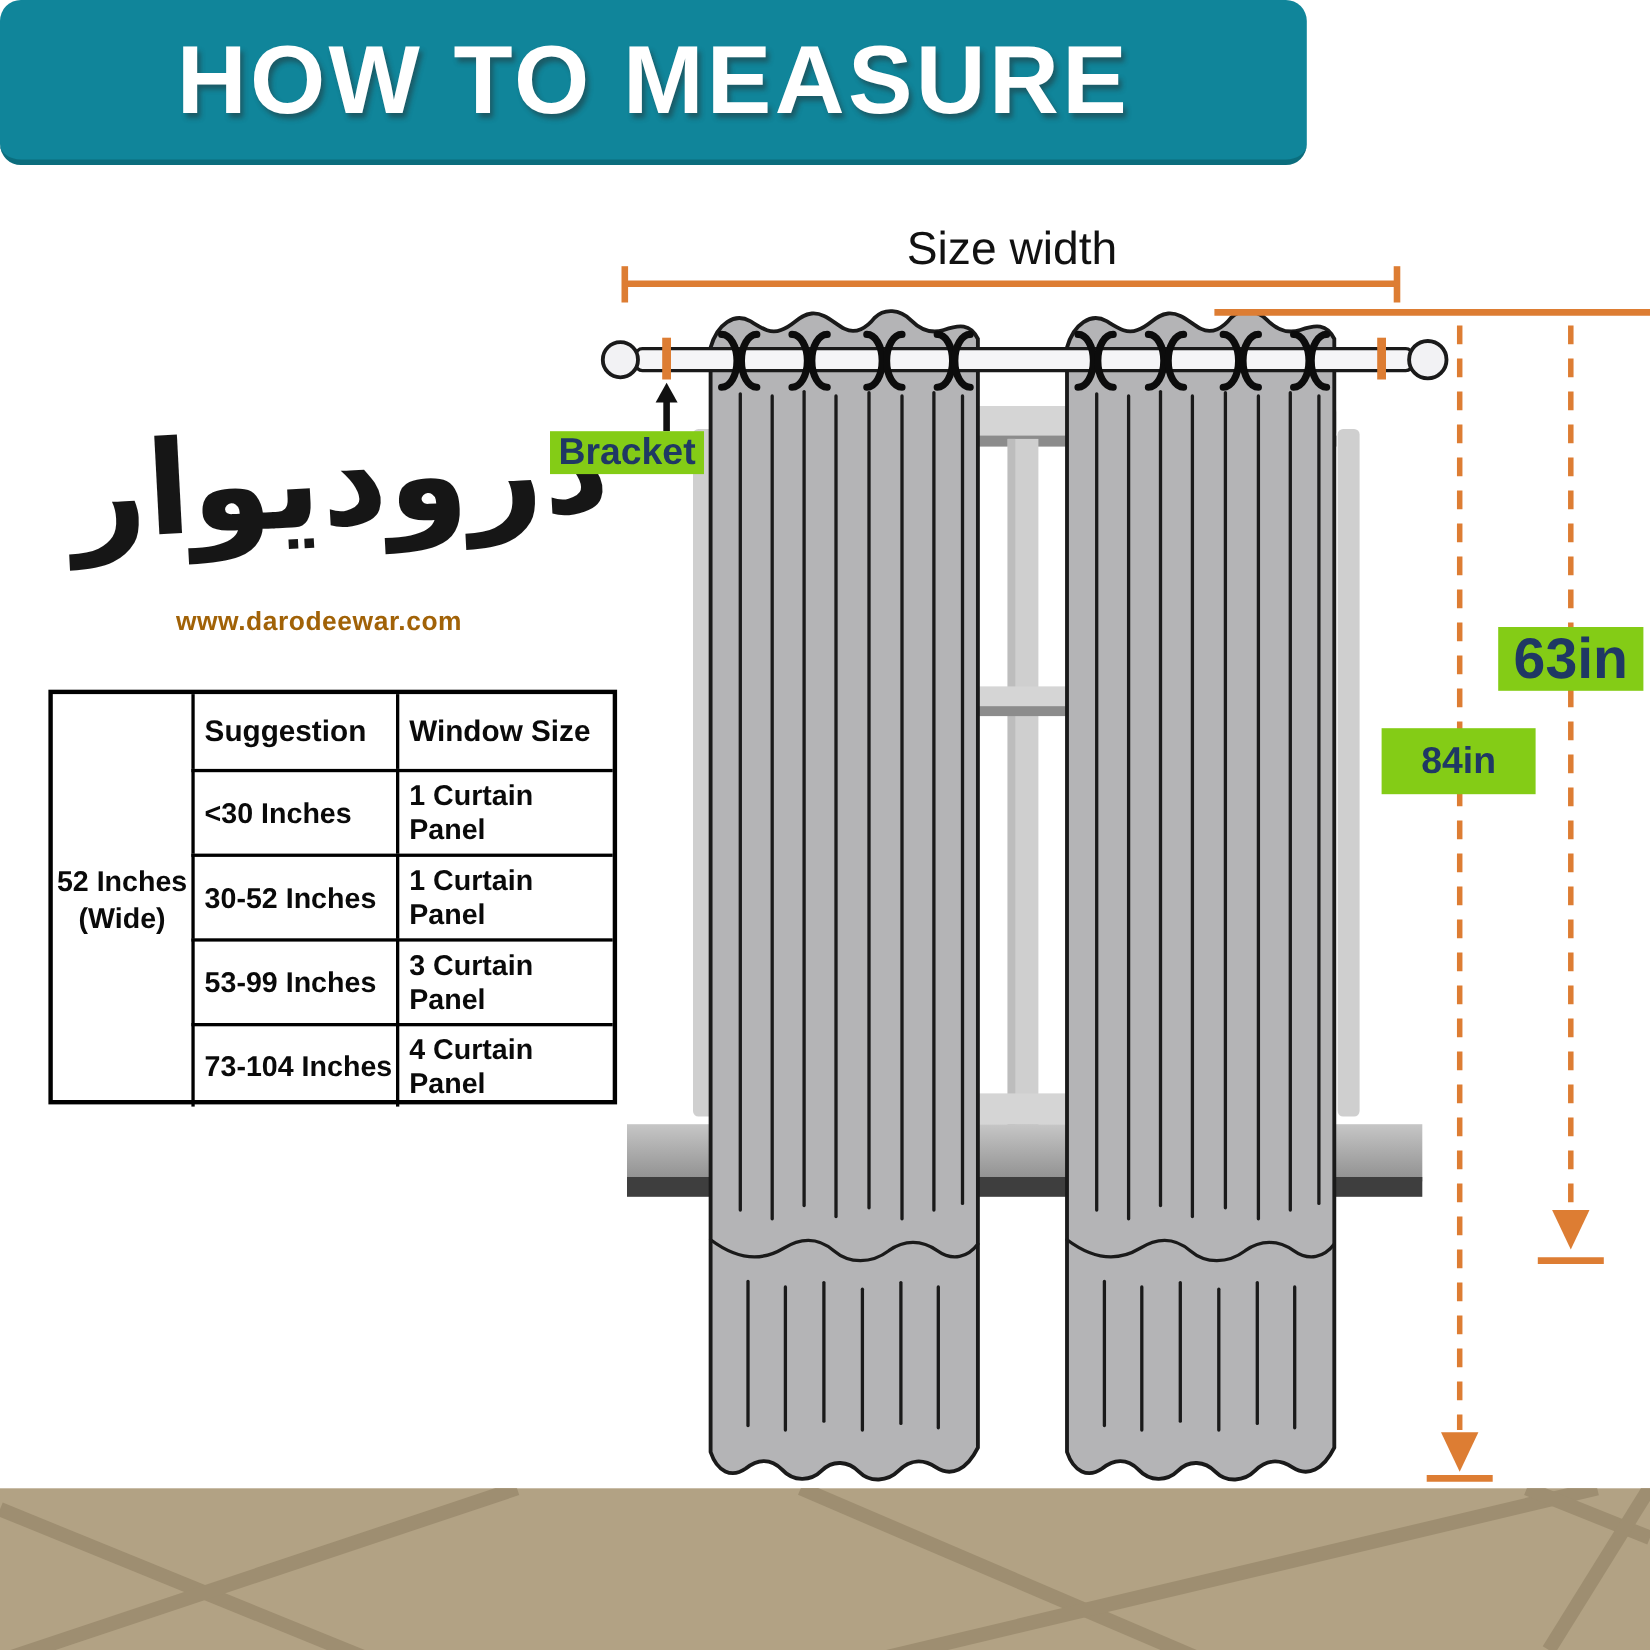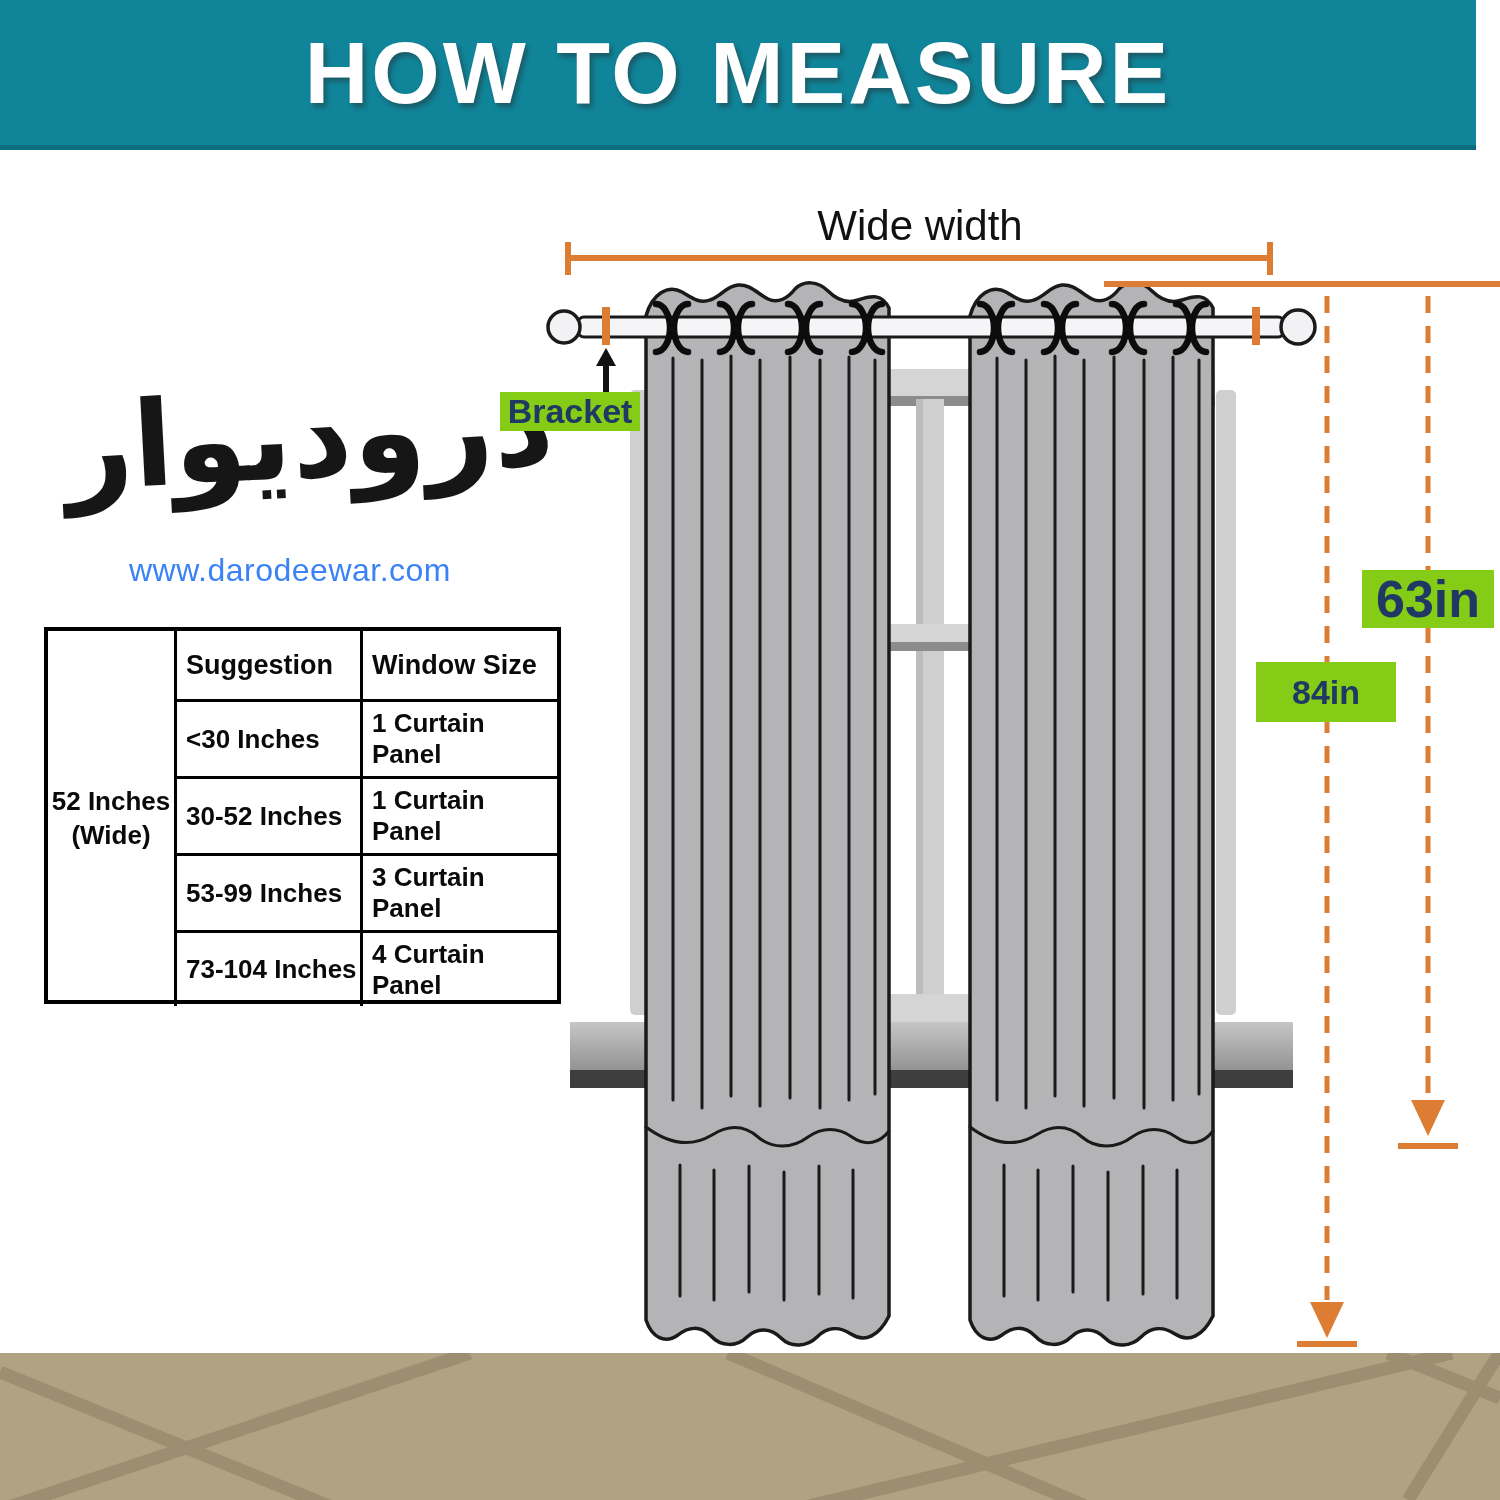--- a/index.html
+++ b/index.html
@@ -8,33 +8,33 @@
     --color-frame_light:#D5D5D5; --color-frame_mid:#CFCFCF; --color-frame_shadow:#8C8C8C;
     --color-sill_dark:#3E3E3E; --color-floor:#B2A284; --color-floor_line:#9E8E71;
     --color-text_black:#111111; --color-white:#FFFFFF;
   }
   *{margin:0;padding:0;box-sizing:border-box;}
   html,body{width:1500px;height:1500px;background:#fff;overflow:hidden;
     font-family:"Liberation Sans",sans-serif;position:relative;}
   .abs{position:absolute;}
 
   
-  .banner{left:0;top:0;width:1476px;height:150px;background:var(--color-teal);
+  .banner{left:0;top:0;width:1188px;height:150px;background:var(--color-teal);
     border-bottom:5px solid var(--color-teal_dark);
-    display:flex;align-items:center;justify-content:center;}
+    display:flex;align-items:center;justify-content:center;border-radius:19px;}
   .banner-title{color:#fff;font-size:88px;font-weight:bold;letter-spacing:3px;
     text-shadow:3px 4px 5px rgba(40,40,40,.45);}
 
   
   .logo-wrap{left:55px;top:390px;width:510px;height:210px;}
   .logo-calligraphy{position:absolute;left:0;top:-30px;width:510px;height:185px;
     font-family:"DejaVu Sans",sans-serif;font-weight:bold;font-size:118px;
     color:#161616;text-align:center;transform:rotate(-3deg);line-height:1.3;}
   .logo-site{position:absolute;left:55px;top:162px;width:360px;text-align:center;
-    font-size:32px;font-weight:normal;color:#3b82f6;letter-spacing:.5px;}
+    font-size:24px;font-weight:bold;color:#a16207;letter-spacing:.5px;}
 
   
   .size-table{left:44px;top:627px;width:517px;height:377px;background:#fff;
     border:4px solid #000;display:grid;
     grid-template-columns:126px 186px 197px;
     grid-template-rows:68px 77px 77px 77px 76px;}
   .tcell{display:flex;align-items:center;font-weight:bold;color:#0a0a0a;
     font-size:26px;padding-left:9px;border-left:3px solid #000;border-top:3px solid #000;}
   .tcell.head{font-size:27px;}
   .row-head{grid-column:1;grid-row:1 / span 5;border-left:none;border-top:none;
@@ -211,16 +211,16 @@
   <div class="tcell">30-52 Inches</div>
   <div class="tcell">1 Curtain Panel</div>
 
   <div class="tcell">53-99 Inches</div>
   <div class="tcell">3 Curtain Panel</div>
 
   <div class="tcell">73-104 Inches</div>
   <div class="tcell">4 Curtain Panel</div>
 </div>
 
-<div class="abs pole-width-lbl">Wide width</div>
+<div class="abs pole-width-lbl">Size width</div>
 <div class="abs lbl bracket-lbl">Bracket</div>
 <div class="abs lbl h63-lbl">63in</div>
 <div class="abs lbl h84-lbl">84in</div>
 
 </body></html>

